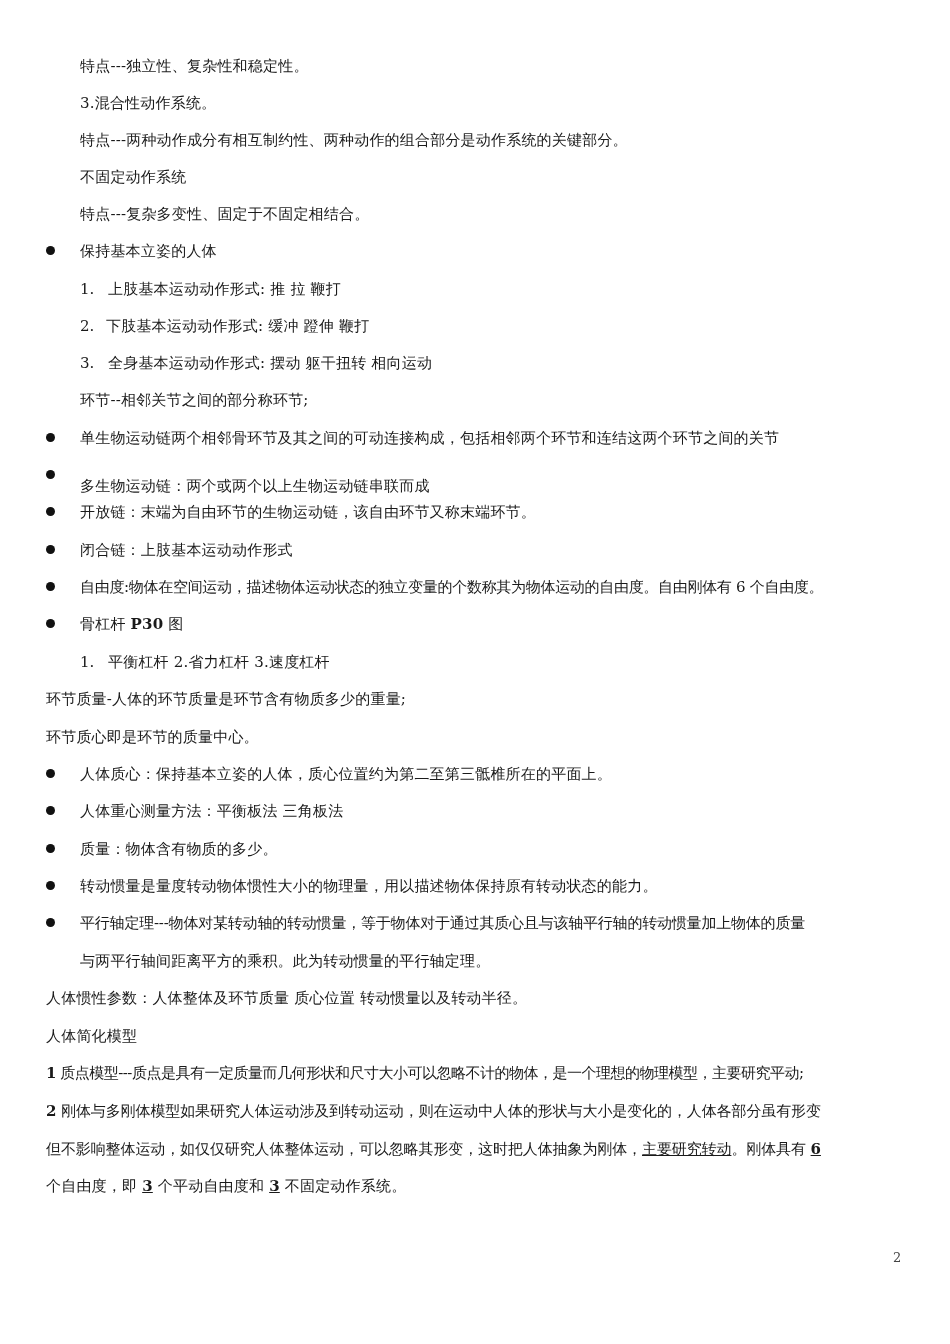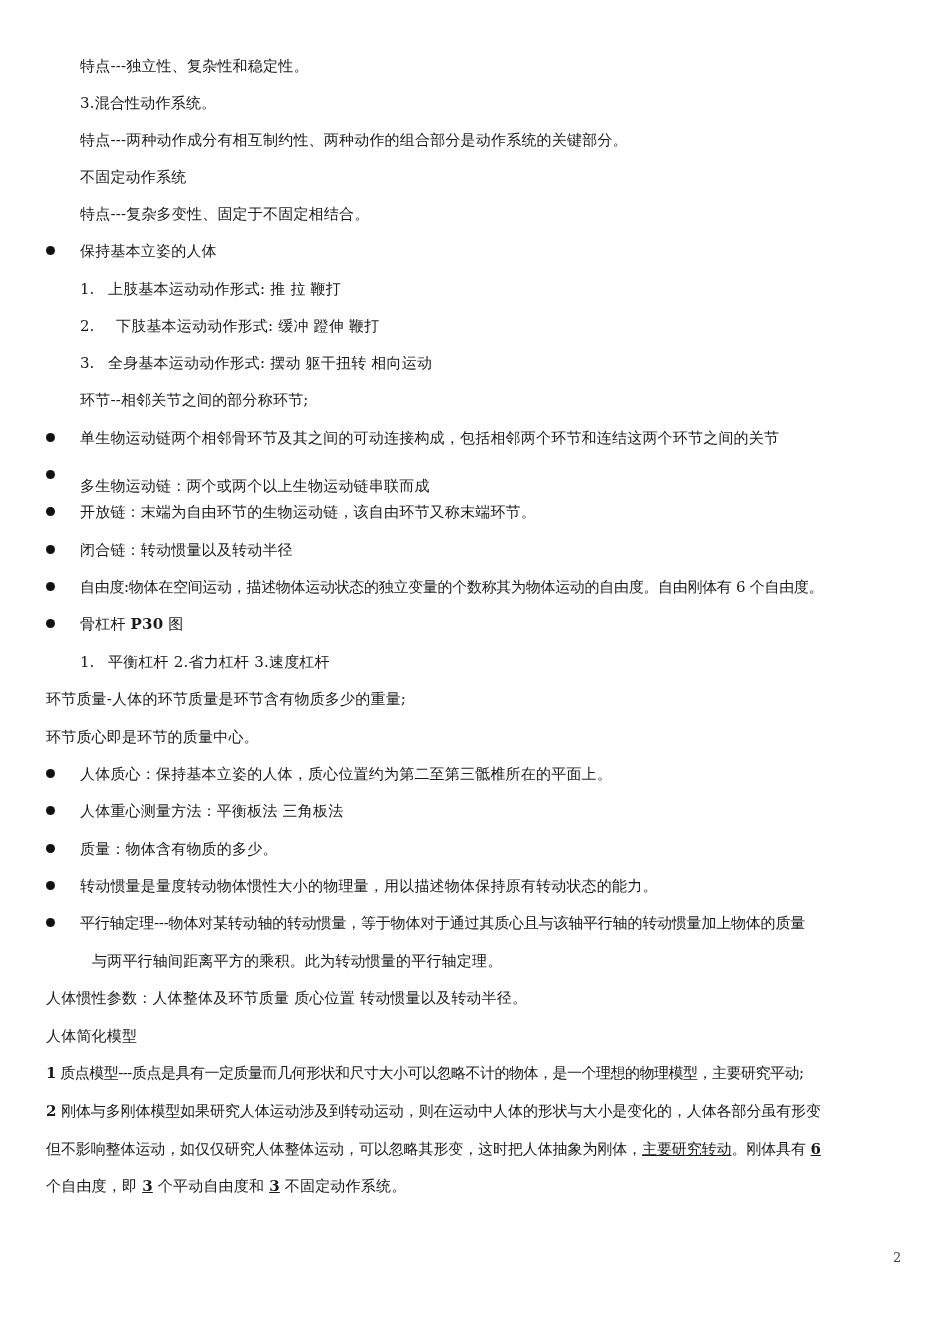--- a/index.html
+++ b/index.html
@@ -32,34 +32,34 @@
   <div class="line" style="left:80px;top:130px">特点---两种动作成分有相互制约性、两种动作的组合部分是动作系统的关键部分。</div>
   <div class="line" style="left:80px;top:167px">不固定动作系统</div>
   <div class="line" style="left:80px;top:204px">特点---复杂多变性、固定于不固定相结合。</div>
 
   <span class="bullet" style="left:46px;top:246px"></span>
   <div class="line" style="left:80px;top:241px">保持基本立姿的人体</div>
 
   <span class="num" style="left:80px;top:279px">1.</span>
   <div class="line" style="left:108px;top:279px">上肢基本运动动作形式: 推  拉  鞭打</div>
   <span class="num" style="left:80px;top:316px">2.</span>
-  <div class="line" style="left:116px;top:316px">下肢基本运动动作形式: 缓冲  蹬伸  鞭打</div>
+  <div class="line" style="left:106px;top:316px">下肢基本运动动作形式: 缓冲  蹬伸  鞭打</div>
   <span class="num" style="left:80px;top:353px">3.</span>
   <div class="line" style="left:108px;top:353px">全身基本运动动作形式: 摆动  躯干扭转  相向运动</div>
 
   <div class="line" style="left:80px;top:390px">环节--相邻关节之间的部分称环节;</div>
 
   <span class="bullet" style="left:46px;top:433px"></span>
   <div class="line" style="left:80px;top:428px">单生物运动链两个相邻骨环节及其之间的可动连接构成，包括相邻两个环节和连结这两个环节之间的关节</div>
   <span class="bullet" style="left:46px;top:470px"></span>
   <div class="line" style="left:80px;top:476px">多生物运动链：两个或两个以上生物运动链串联而成</div>
   <span class="bullet" style="left:46px;top:507px"></span>
   <div class="line" style="left:80px;top:502px">开放链：末端为自由环节的生物运动链，该自由环节又称末端环节。</div>
   <span class="bullet" style="left:46px;top:545px"></span>
-  <div class="line" style="left:80px;top:540px">闭合链：转动惯量以及转动半径</div>
+  <div class="line" style="left:80px;top:540px">闭合链：上肢基本运动动作形式</div>
   <span class="bullet" style="left:46px;top:582px"></span>
   <div class="line" style="left:80px;top:577px;letter-spacing:-0.3px">自由度:物体在空间运动，描述物体运动状态的独立变量的个数称其为物体运动的自由度。自由刚体有 6 个自由度。</div>
 
   <span class="bullet" style="left:46px;top:619px"></span>
   <div class="line" style="left:80px;top:614px"><span>骨杠杆 </span><b>P30</b><span> 图</span></div>
 
   <span class="num" style="left:80px;top:652px">1.</span>
   <div class="line" style="left:108px;top:652px">平衡杠杆 2.省力杠杆 3.速度杠杆</div>
 
   <div class="line" style="left:46px;top:689px">环节质量-人体的环节质量是环节含有物质多少的重量;</div>
@@ -68,21 +68,21 @@
   <span class="bullet" style="left:46px;top:769px"></span>
   <div class="line" style="left:80px;top:764px">人体质心：保持基本立姿的人体，质心位置约为第二至第三骶椎所在的平面上。</div>
   <span class="bullet" style="left:46px;top:806px"></span>
   <div class="line" style="left:80px;top:801px">人体重心测量方法：平衡板法  三角板法</div>
   <span class="bullet" style="left:46px;top:844px"></span>
   <div class="line" style="left:80px;top:839px">质量：物体含有物质的多少。</div>
   <span class="bullet" style="left:46px;top:881px"></span>
   <div class="line" style="left:80px;top:876px">转动惯量是量度转动物体惯性大小的物理量，用以描述物体保持原有转动状态的能力。</div>
   <span class="bullet" style="left:46px;top:918px"></span>
   <div class="line" style="left:80px;top:913px;letter-spacing:-0.2px">平行轴定理---物体对某转动轴的转动惯量，等于物体对于通过其质心且与该轴平行轴的转动惯量加上物体的质量</div>
-  <div class="line" style="left:92px;top:951px">与两平行轴间距离平方的乘积。此为转动惯量的平行轴定理。</div>
+  <div class="line" style="left:80px;top:951px">与两平行轴间距离平方的乘积。此为转动惯量的平行轴定理。</div>
 
   <div class="line" style="left:46px;top:988px">人体惯性参数：人体整体及环节质量  质心位置  转动惯量以及转动半径。</div>
   <div class="line" style="left:46px;top:1026px">人体简化模型</div>
 
   <div class="line" style="left:46px;top:1063px;letter-spacing:-0.5px"><b>1</b><span> 质点模型---质点是具有一定质量而几何形状和尺寸大小可以忽略不计的物体，是一个理想的物理模型，主要研究平动;</span></div>
 
   <div class="line" style="left:46px;top:1101px;letter-spacing:-0.1px"><b>2</b><span> 刚体与多刚体模型如果研究人体运动涉及到转动运动，则在运动中人体的形状与大小是变化的，人体各部分虽有形变</span></div>
   <div class="line" style="left:46px;top:1139px;letter-spacing:-0.1px"><span>但不影响整体运动，如仅仅研究人体整体运动，可以忽略其形变，这时把人体抽象为刚体，</span><u>主要研究转动</u><span>。刚体具有 </span><b><u>6</u></b></div>
   <div class="line" style="left:46px;top:1176px"><span>个自由度，即 </span><b><u>3</u></b><span> 个平动自由度和 </span><b><u>3</u></b><span> 不固定动作系统。</span></div>
 

